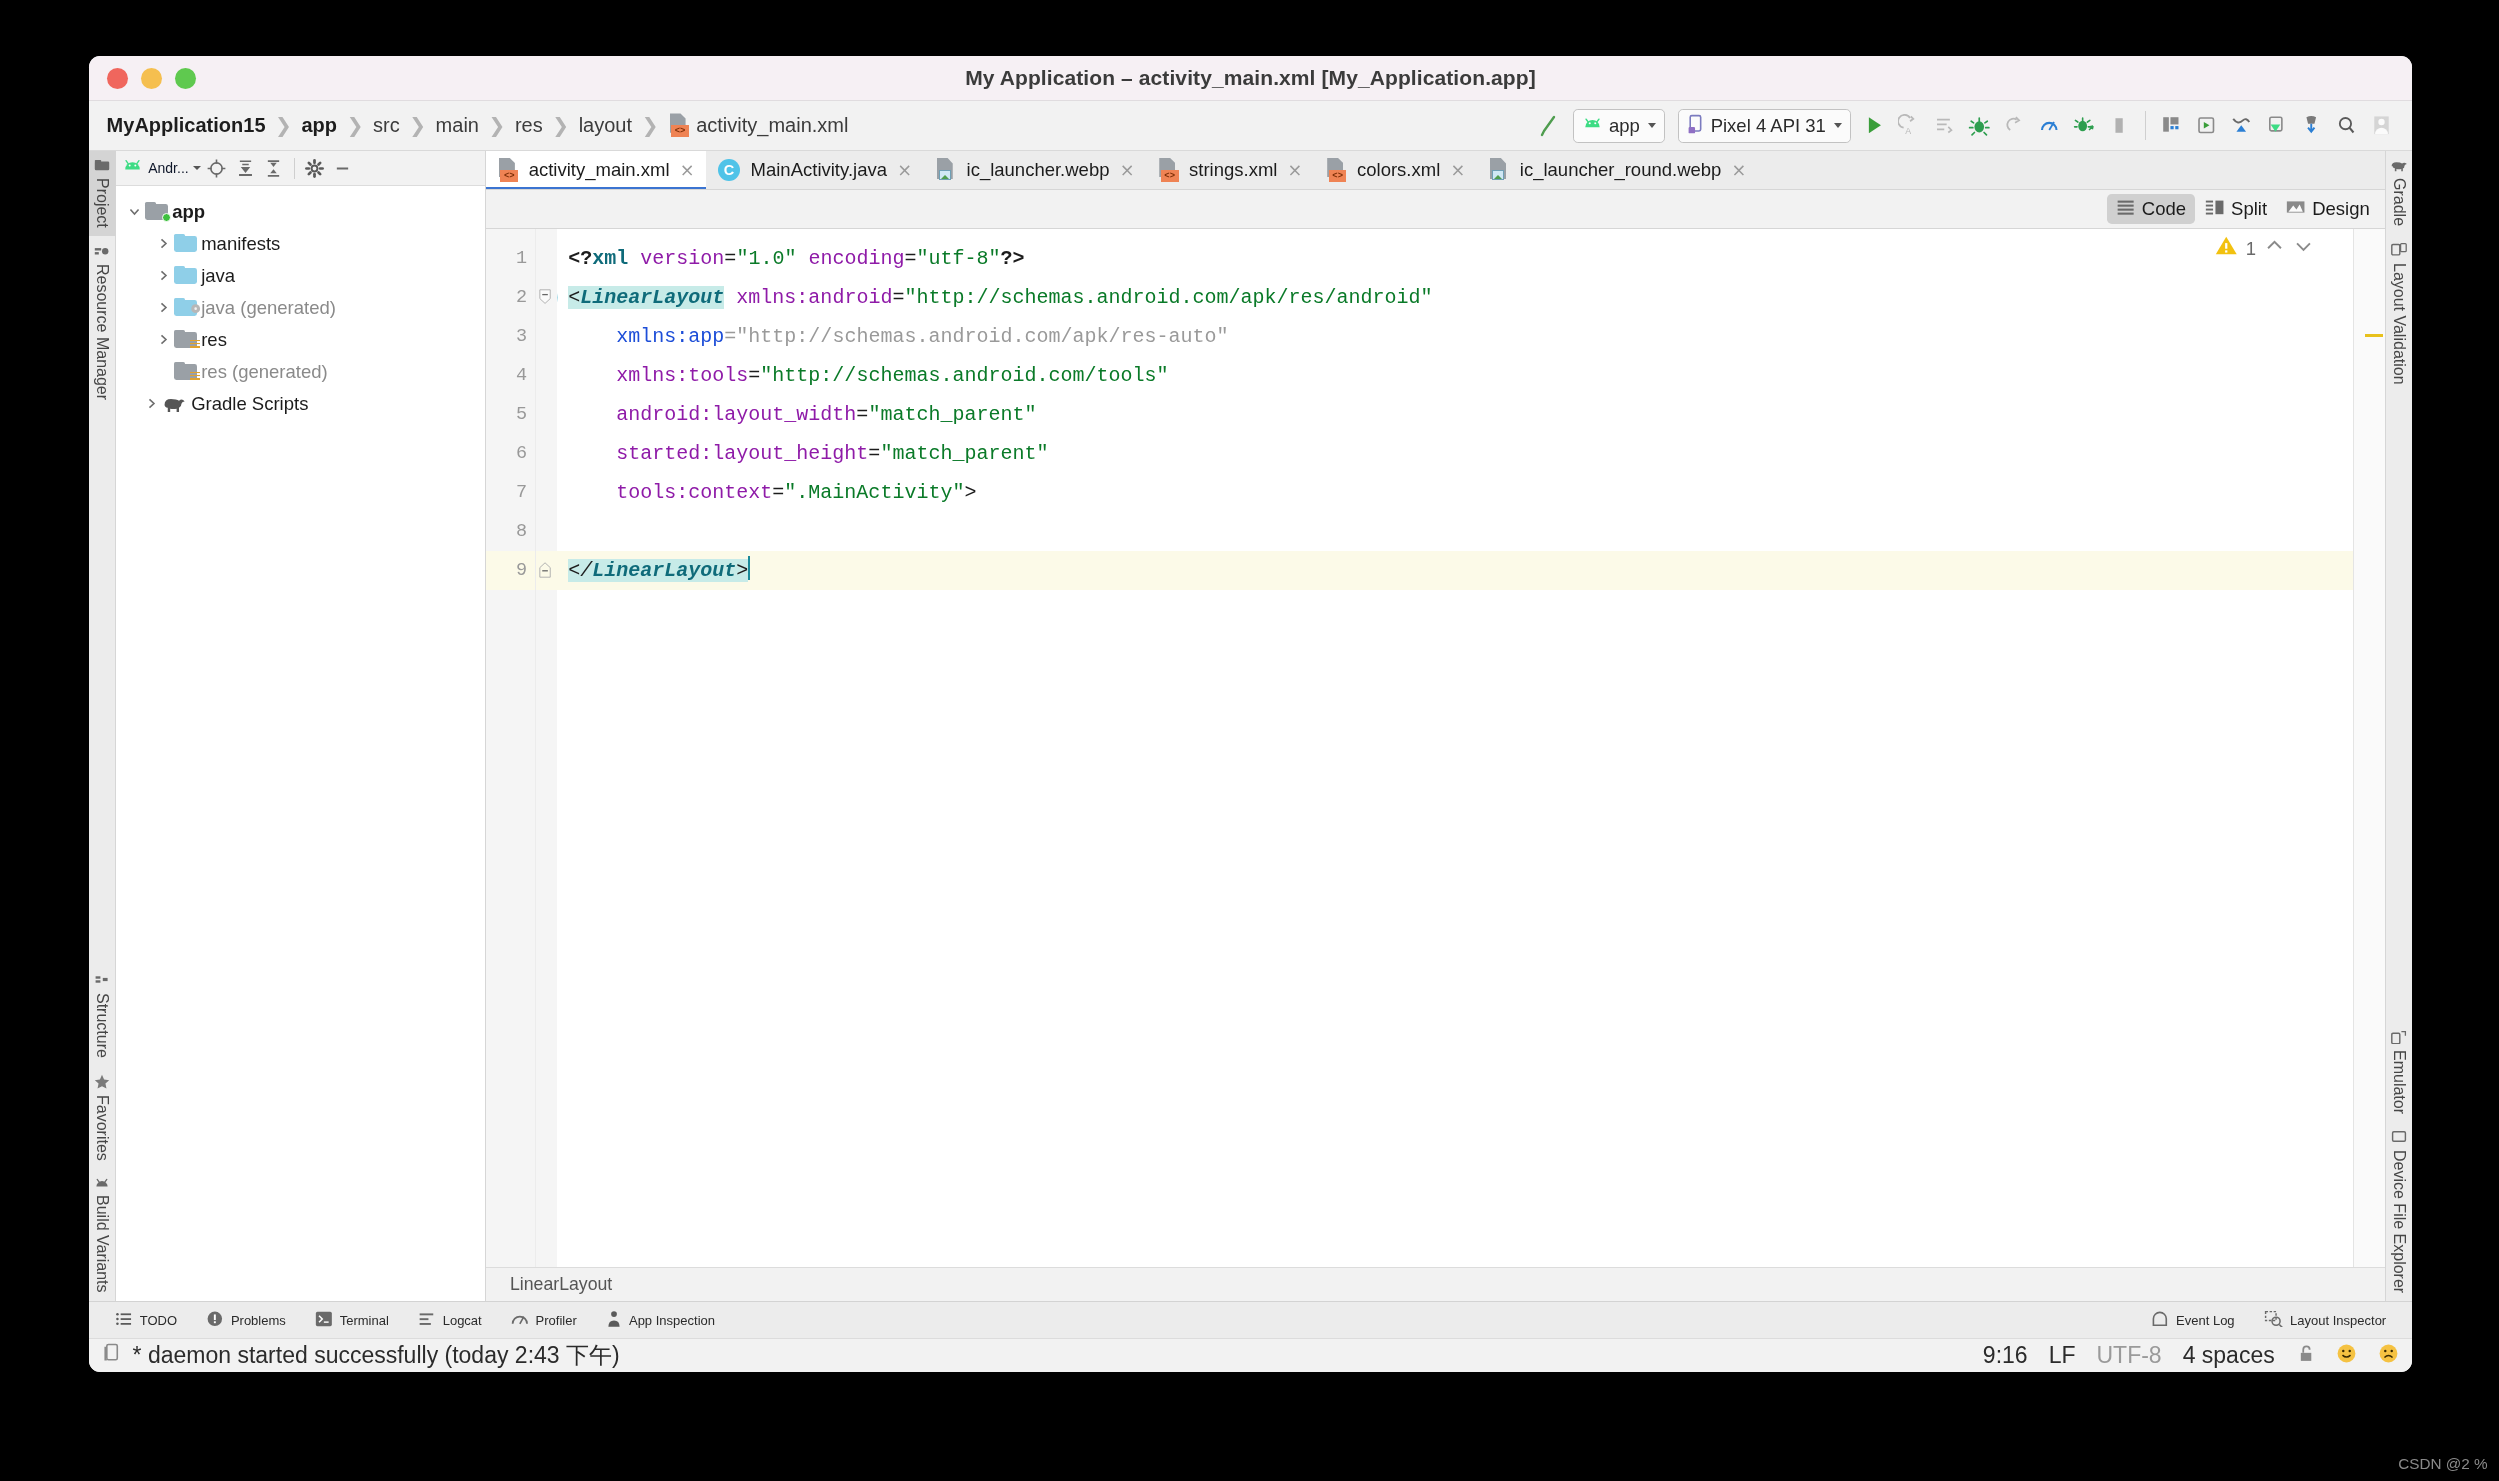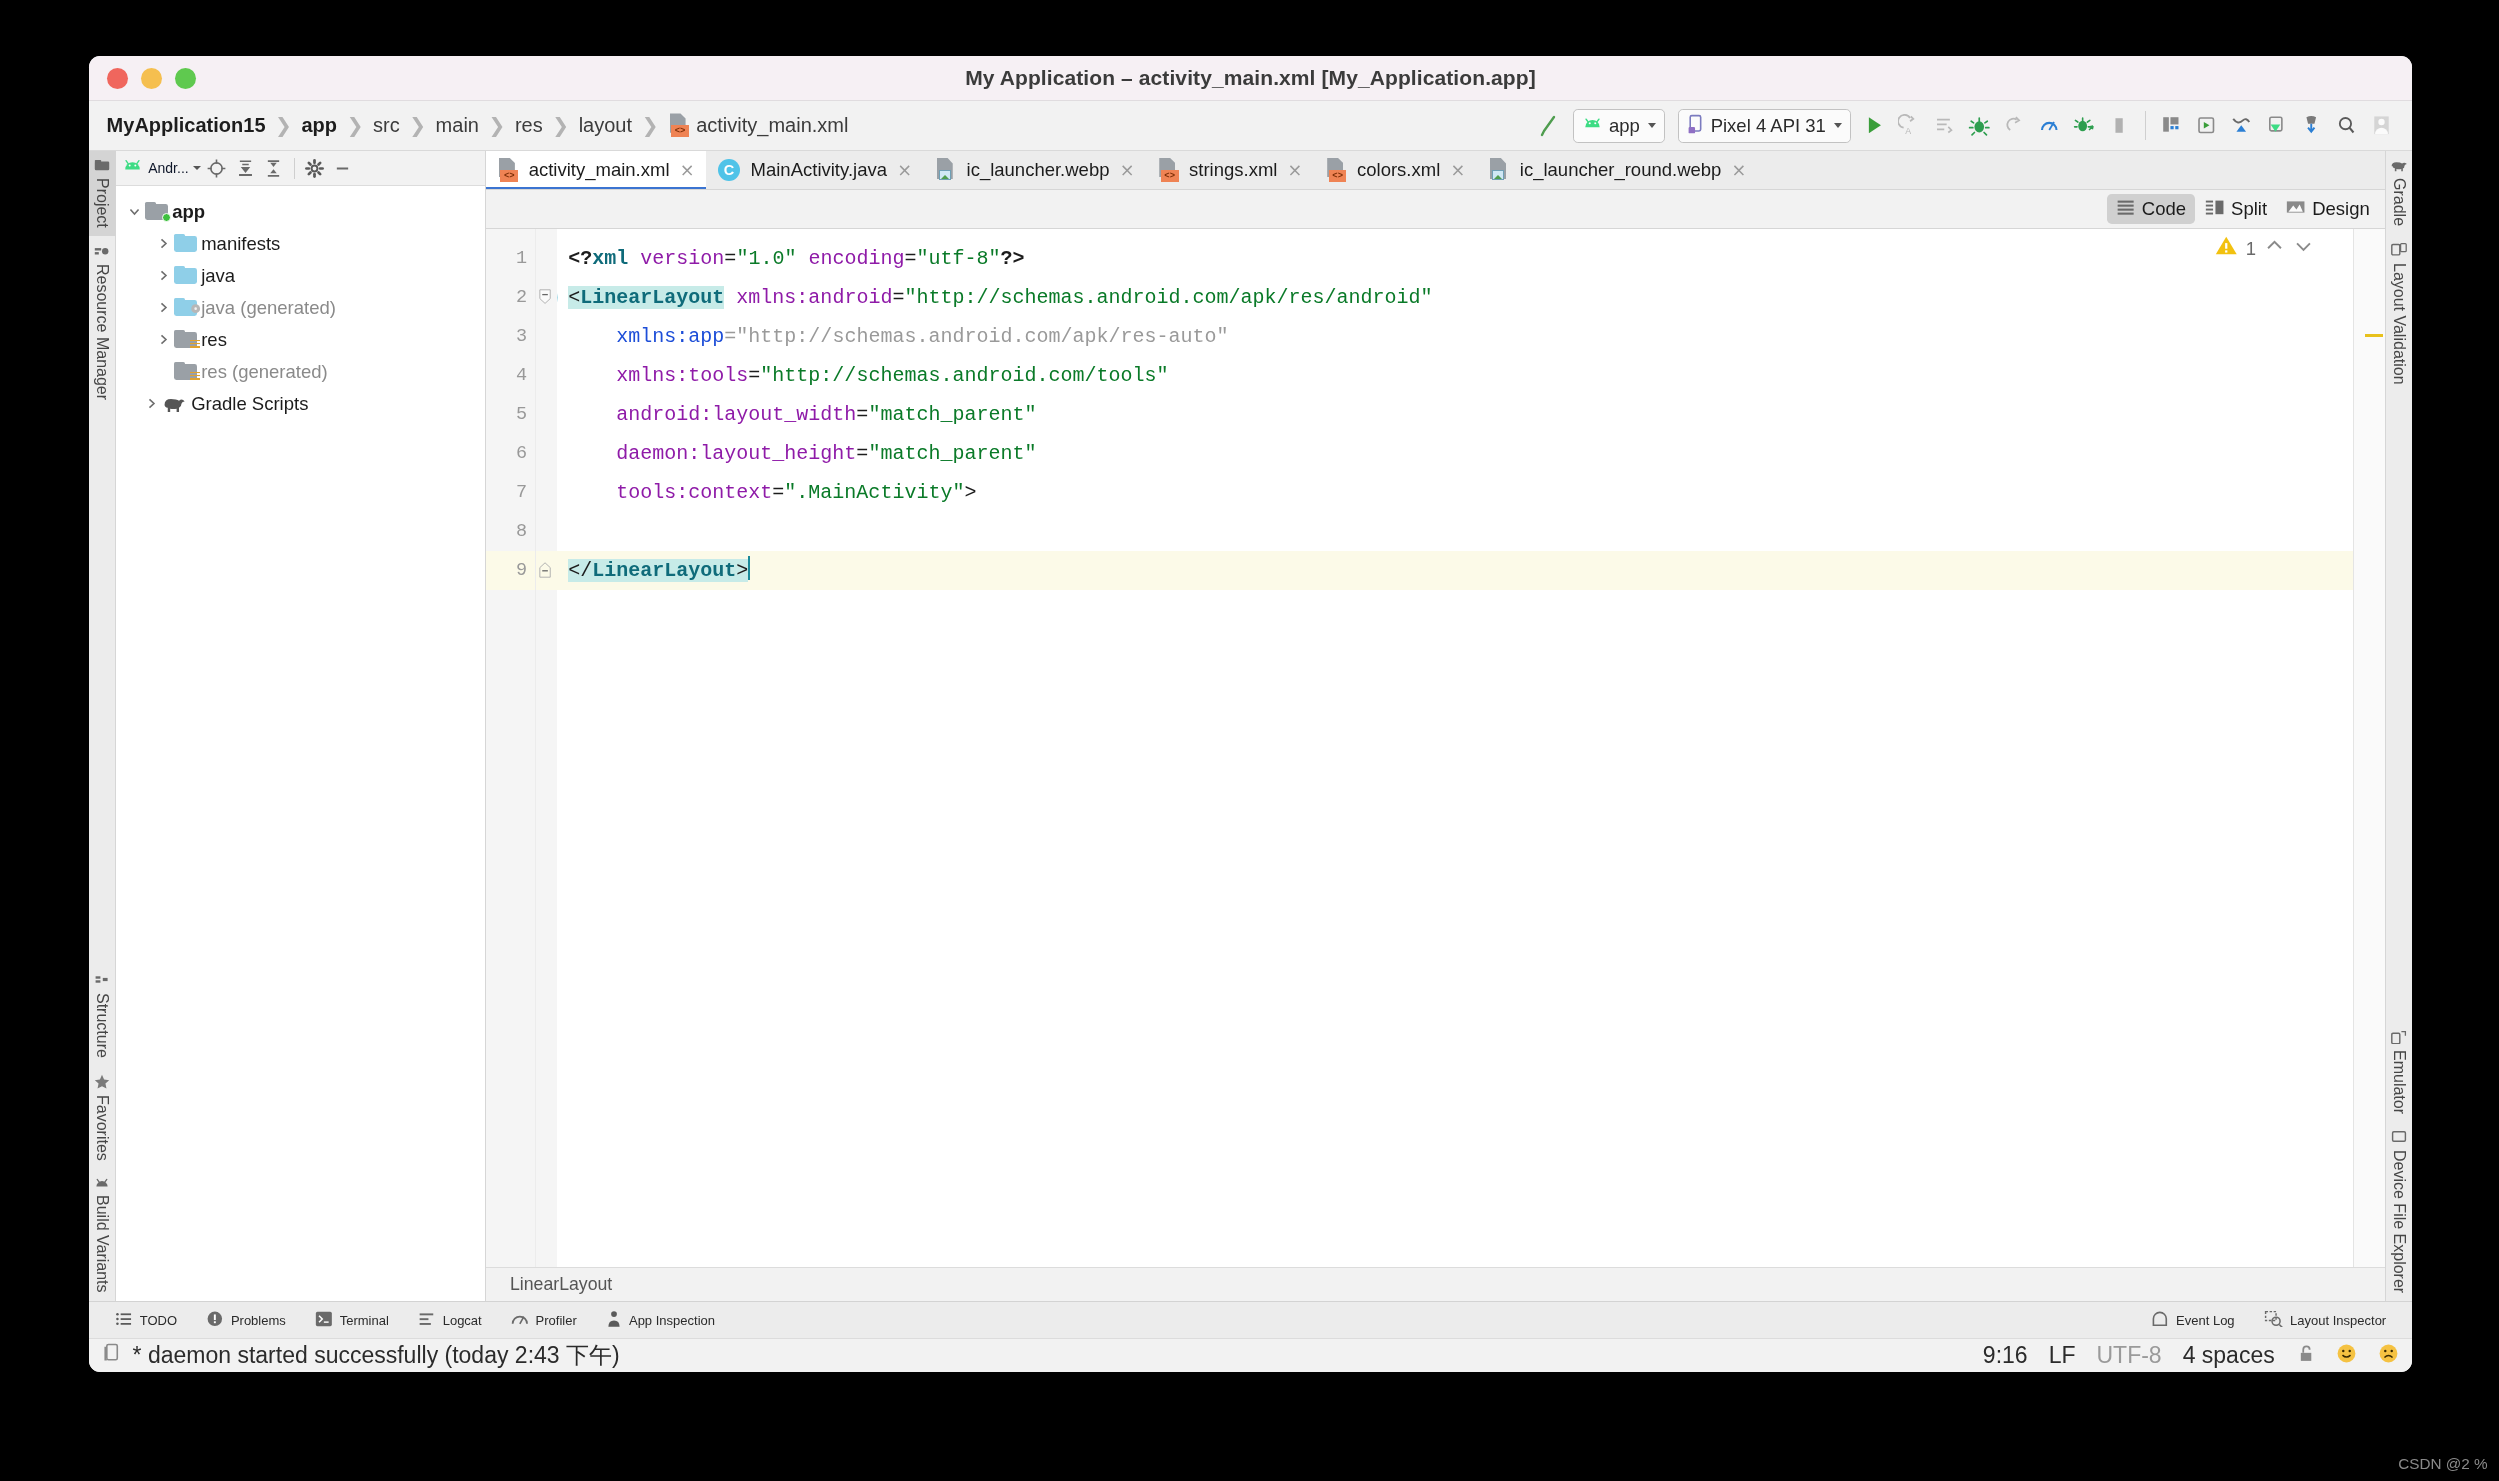--- a/index.html
+++ b/index.html
@@ -267,21 +267,21 @@
   .cline { height: 39px; line-height: 39px; padding-left: 11.3px; white-space: pre; }
   .cline.cur { background: #fcfae8; }
   .tok-tag      { color: #0f6b7a; font-weight: bold; }
   .tok-attr     { color: #8f1ba8; }
   .tok-val      { color: #0a7a28; }
   .tok-punct    { color: #1c1c1c; }
   .tok-pi       { color: #1c1c1c; font-weight: bold; }
   .tok-pi-name  { color: #0f6b7a; font-weight: bold; }
   .tok-dim      { color: #9a9a9a; }
   .tok-dim-attr { color: #1d4ed8; }
-  .hl-match     { background: #c7ebe8; }
+  .hl-match     { background: #c7ebe8; font-style: italic; }
   .caretbar {
     display: inline-block; width: 2.4px; height: 24px;
     background: #1b8a99; vertical-align: -4.8px; margin-left: -0.8px;
   }
 
   #right-rail {
     width: 32px; flex: 0 0 32px; background: #fafafa;
     border-left: 0.8px solid #e4e4e4; position: relative;
   }
   #right-rail .marker {
@@ -864,21 +864,21 @@
           <div class="cline"><span class="tok-pi">&lt;?</span><span class="tok-pi-name">xml</span> <span class="tok-attr">version</span><span class="tok-punct">=</span><span class="tok-val">"1.0"</span> <span class="tok-attr">encoding</span><span class="tok-punct">=</span><span class="tok-val">"utf-8"</span><span class="tok-pi">?&gt;</span></div>
 
           <div class="cline"><span class="hl-match"><span class="tok-punct">&lt;</span><span class="tok-tag">LinearLayout</span></span> <span class="tok-attr">xmlns:android</span><span class="tok-punct">=</span><span class="tok-val">"http://schemas.android.com/apk/res/android"</span></div>
 
           <div class="cline">    <span class="tok-dim-attr">xmlns:app</span><span class="tok-dim">=</span><span class="tok-dim">"http://schemas.android.com/apk/res-auto"</span></div>
 
           <div class="cline">    <span class="tok-attr">xmlns:tools</span><span class="tok-punct">=</span><span class="tok-val">"http://schemas.android.com/tools"</span></div>
 
           <div class="cline">    <span class="tok-attr">android:layout_width</span><span class="tok-punct">=</span><span class="tok-val">"match_parent"</span></div>
 
-          <div class="cline">    <span class="tok-attr">daemon:layout_height</span><span class="tok-punct">=</span><span class="tok-val">"match_parent"</span></div>
+          <div class="cline">    <span class="tok-attr">started:layout_height</span><span class="tok-punct">=</span><span class="tok-val">"match_parent"</span></div>
 
           <div class="cline">    <span class="tok-attr">tools:context</span><span class="tok-punct">=</span><span class="tok-val">".MainActivity"</span><span class="tok-punct">&gt;</span></div>
 
           <div class="cline"> </div>
 
           <div class="cline cur"><span class="hl-match"><span class="tok-punct">&lt;/</span><span class="tok-tag">LinearLayout</span><span class="tok-punct">&gt;</span></span><span class="caretbar"></span></div>
 
           <div id="warnbar">
             <span>
               <svg width="22.5" height="21" viewBox="0 0 28 26">

